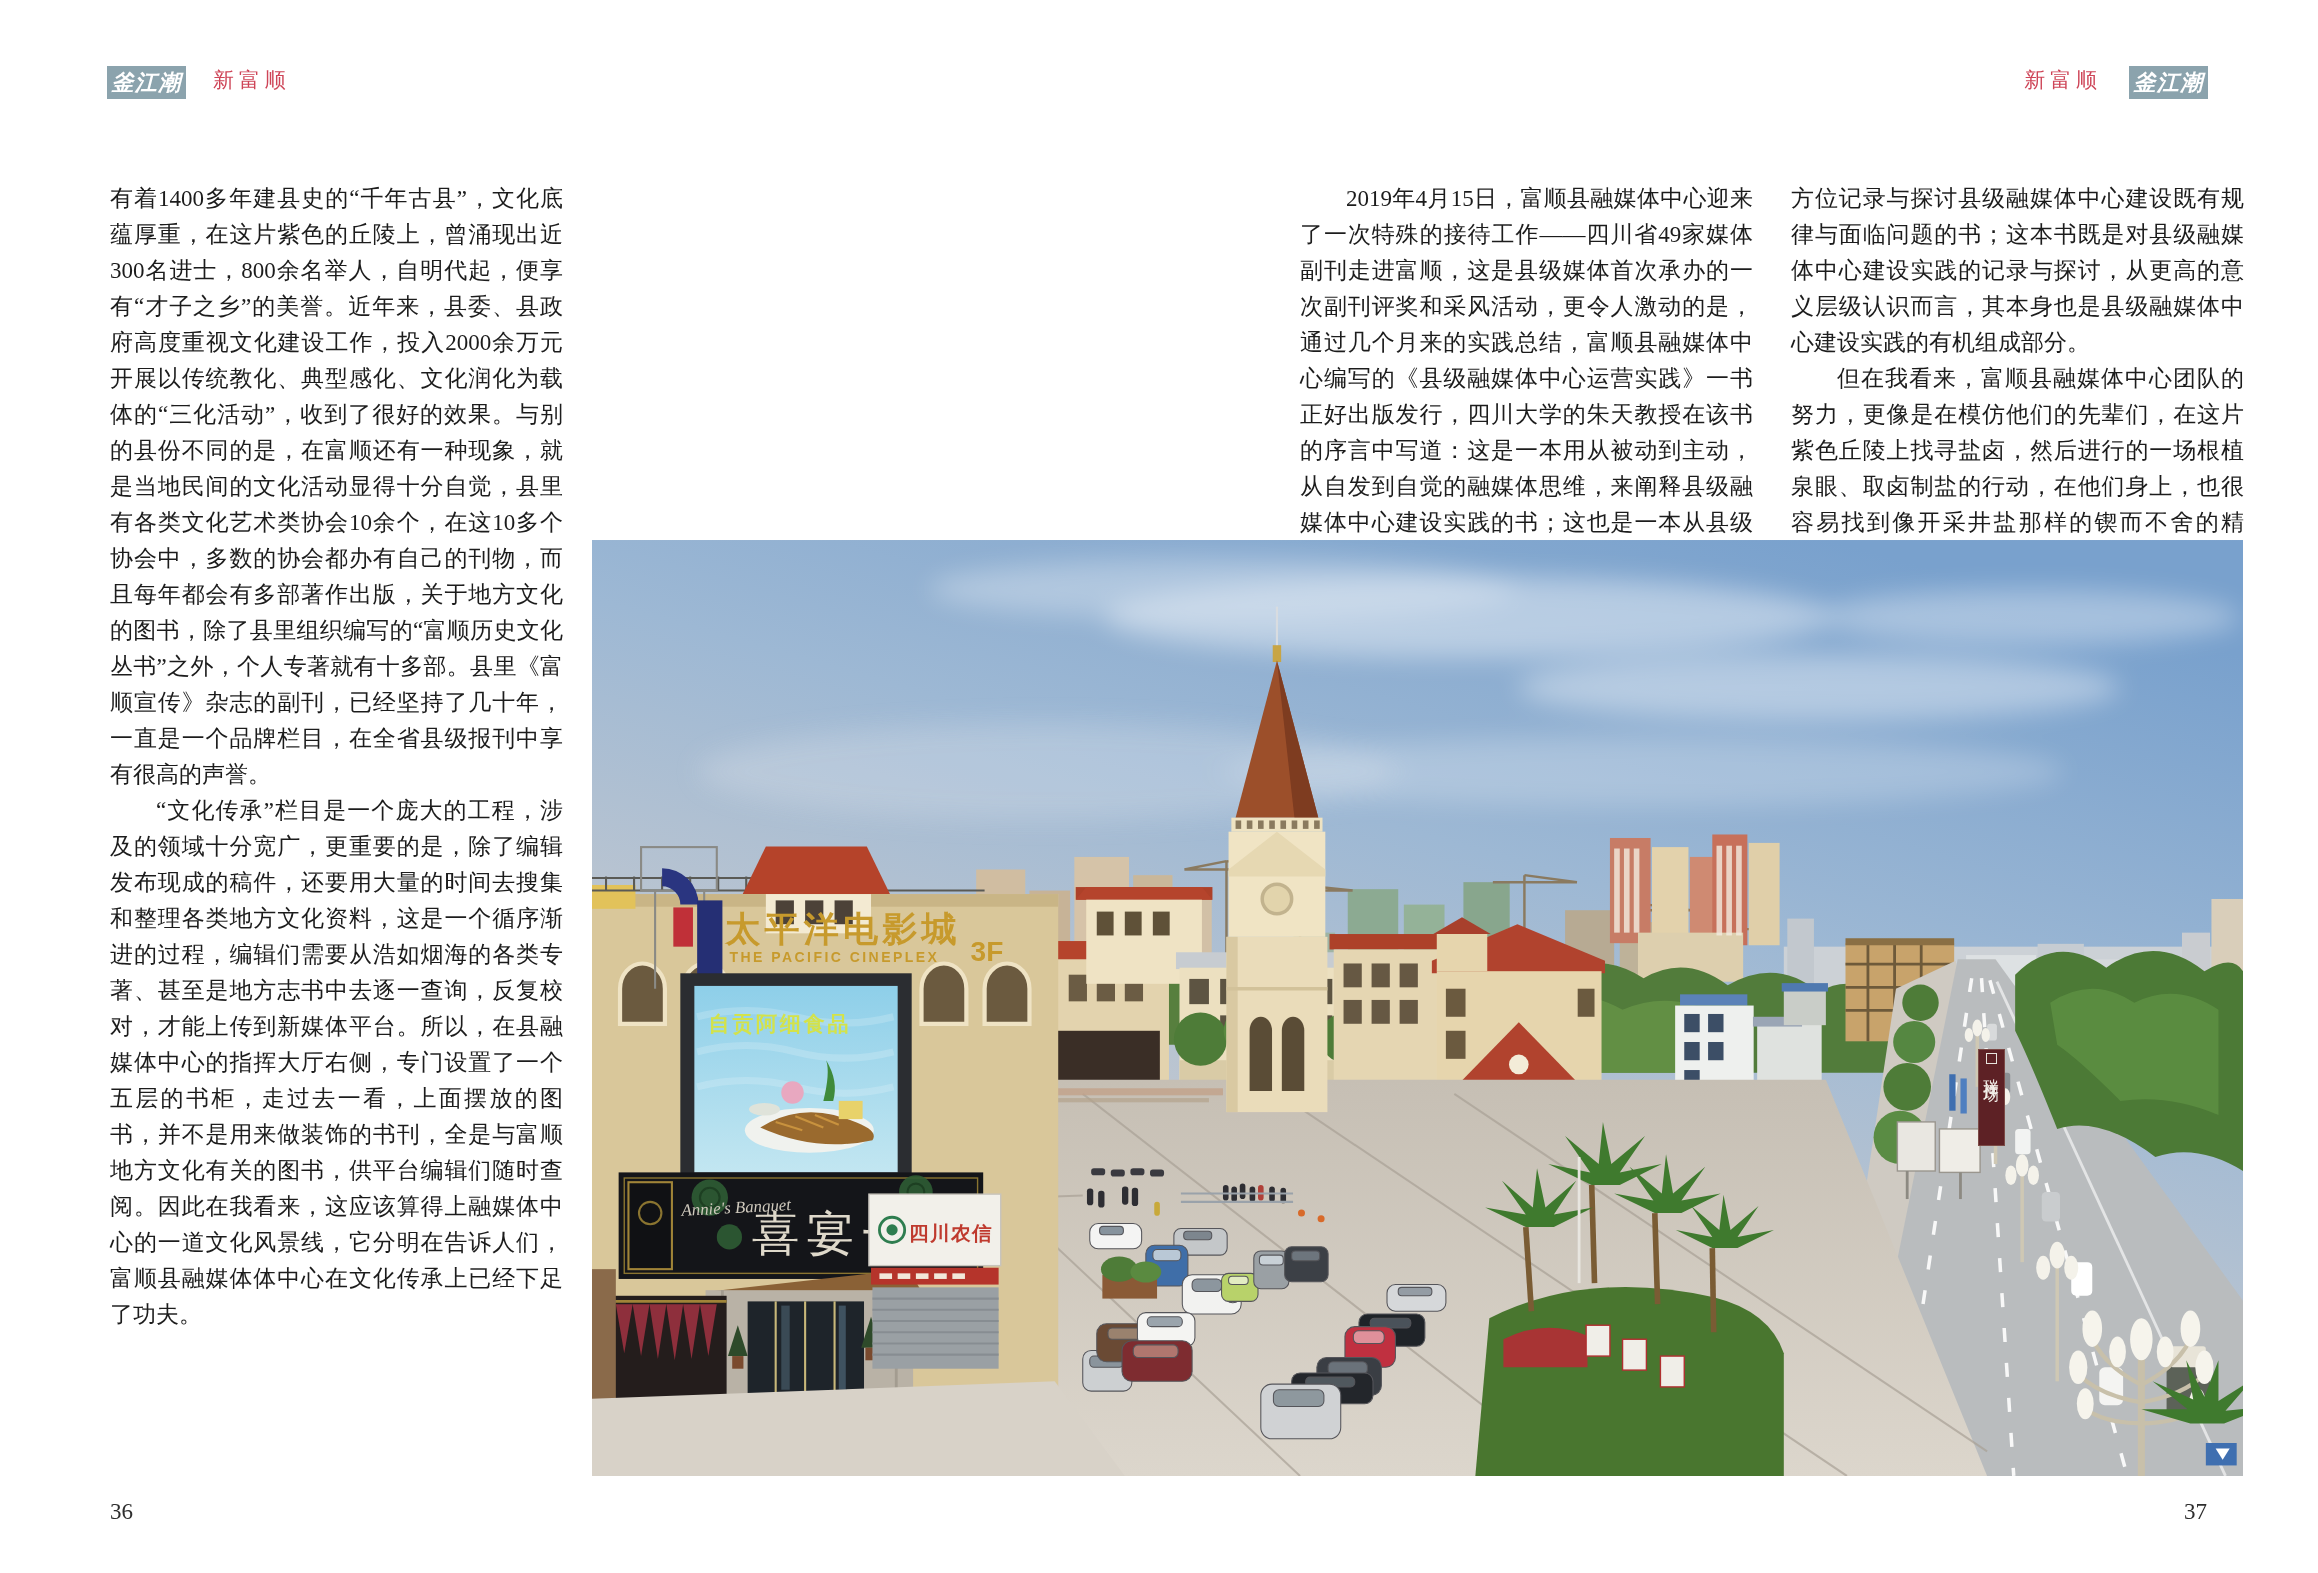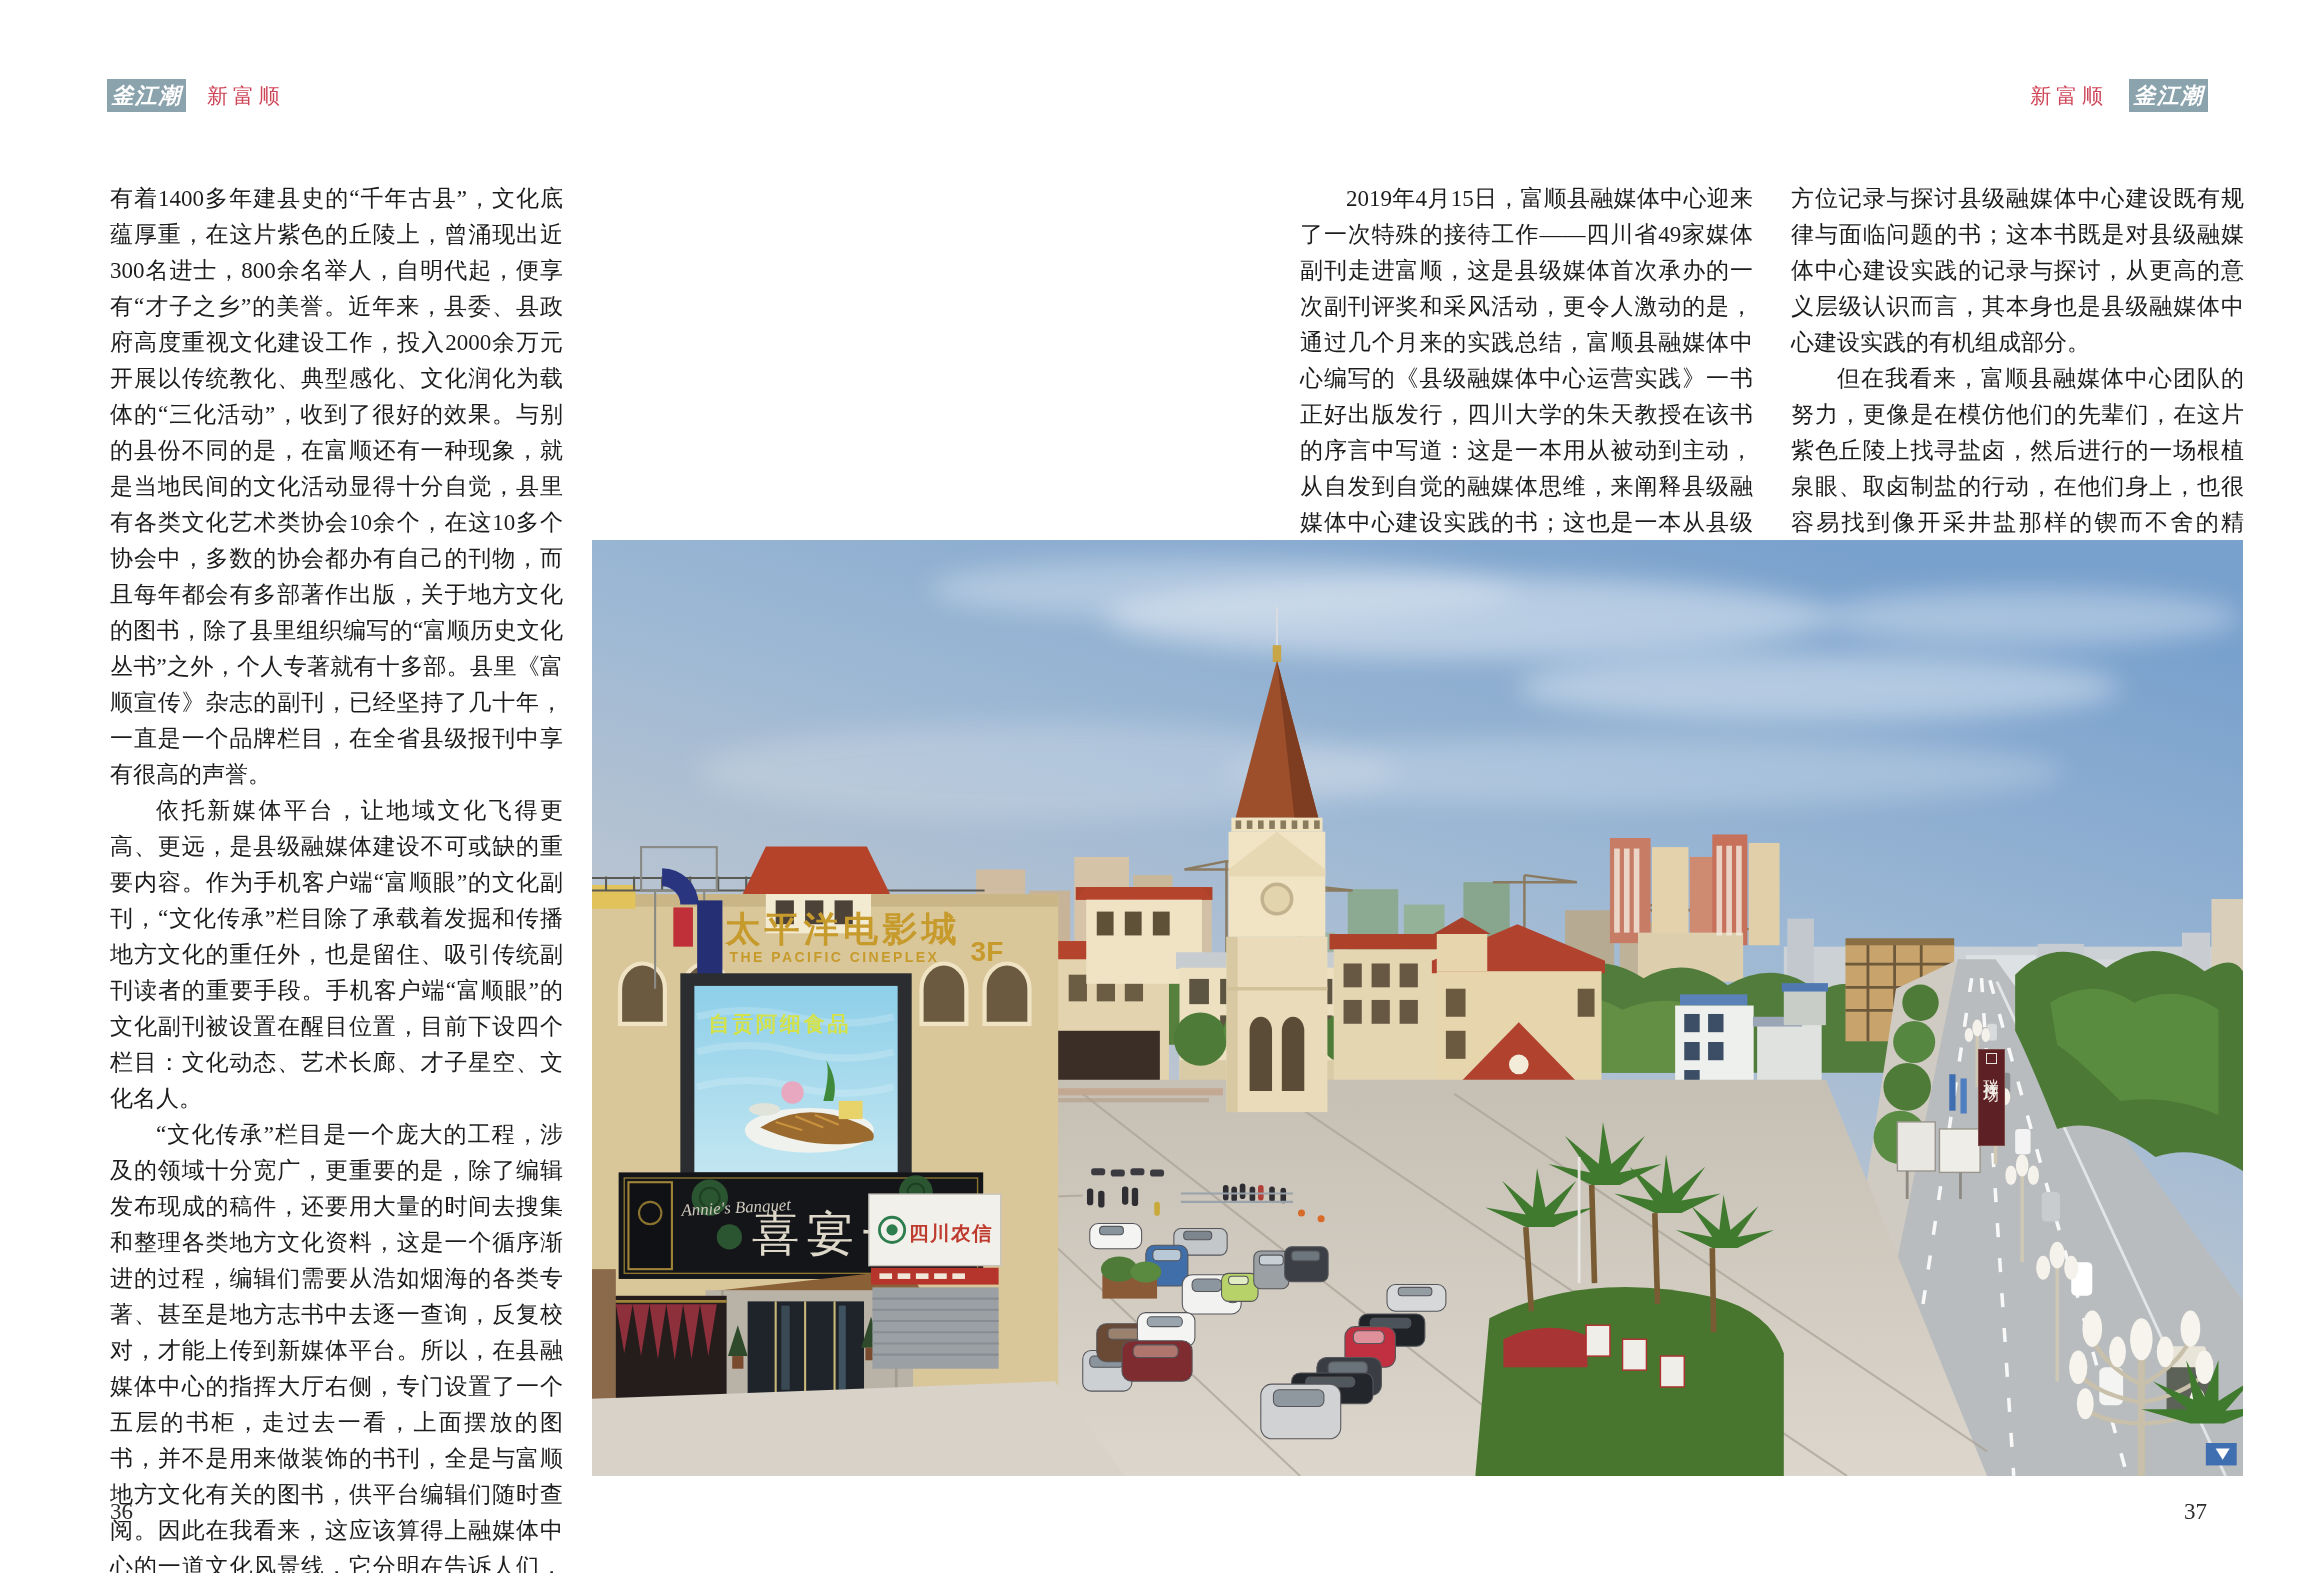--- a/index.html
+++ b/index.html
@@ -1,19 +1,19 @@
 <!DOCTYPE html>
 <html style="font-size:11.2px"><head>
 <meta charset="utf-8">
 <style>
   html,body{margin:0;padding:0;background:#ffffff;}
   .spread{position:relative;width:2319px;height:1574px;background:#ffffff;overflow:hidden;
           font-family:"Liberation Serif","DejaVu Serif",serif;}
   
-  .masthead{position:absolute;top:79px;display:flex;align-items:center;gap:21px;}
+  .masthead{position:absolute;top:66px;display:flex;gap:27px;}
   .masthead.left{left:107px;}
   .masthead.right{right:111px;flex-direction:row;}
   .mast-box{width:79px;height:33px;background:#8ba3ad;color:#ffffff;display:flex;
             align-items:center;justify-content:center;font-size:22px;font-style:italic;
             font-weight:bold;letter-spacing:1.4px;font-family:"Liberation Serif",serif;}
   .mast-section{color:#ce4457;font-size:21px;letter-spacing:4.9px;font-family:Liberation Sans, sans-serif;}
   
   .col{position:absolute;top:181px;width:453px;font-size:23px;line-height:36px;color:#1c1c1c;
        text-align:justify;text-justify:inter-ideograph;}
   .col p{margin:0;}
@@ -45,21 +45,20 @@
     <div class="mast-box">釜江潮</div>
     <div class="mast-section">新富顺</div>
   </div>
   <div class="masthead right">
     <div class="mast-section">新富顺</div>
     <div class="mast-box">釜江潮</div>
   </div>
 
   <div class="col" id="col-l1">
     <p>有着1400多年建县史的“千年古县”，文化底蕴厚重，在这片紫色的丘陵上，曾涌现出近300名进士，800余名举人，自明代起，便享有“才子之乡”的美誉。近年来，县委、县政府高度重视文化建设工作，投入2000余万元开展以传统教化、典型感化、文化润化为载体的“三化活动”，收到了很好的效果。与别的县份不同的是，在富顺还有一种现象，就是当地民间的文化活动显得十分自觉，县里有各类文化艺术类协会10余个，在这10多个协会中，多数的协会都办有自己的刊物，而且每年都会有多部著作出版，关于地方文化的图书，除了县里组织编写的“富顺历史文化丛书”之外，个人专著就有十多部。县里《富顺宣传》杂志的副刊，已经坚持了几十年，一直是一个品牌栏目，在全省县级报刊中享有很高的声誉。</p>
-    <p class="indent">依托新媒体平台，让地域文化飞得更高、更远，是县级融媒体建设不可或缺的重要内容。作为手机客户端“富顺眼”的文化副刊，“文化传承”栏目除了承载着发掘和传播地方文化的重任外，也是留住、吸引传统副刊读者的重要手段。手机客户端“富顺眼”的文化副刊被设置在醒目位置，目前下设四个栏目：文化动态、艺术长廊、才子星空、文化名人。</p>
     <p class="indent">“文化传承”栏目是一个庞大的工程，涉及的领域十分宽广，更重要的是，除了编辑发布现成的稿件，还要用大量的时间去搜集和整理各类地方文化资料，这是一个循序渐进的过程，编辑们需要从浩如烟海的各类专著、甚至是地方志书中去逐一查询，反复校对，才能上传到新媒体平台。所以，在县融媒体中心的指挥大厅右侧，专门设置了一个五层的书柜，走过去一看，上面摆放的图书，并不是用来做装饰的书刊，全是与富顺地方文化有关的图书，供平台编辑们随时查阅。因此在我看来，这应该算得上融媒体中心的一道文化风景线，它分明在告诉人们，富顺县融媒体体中心在文化传承上已经下足了功夫。</p>
 
   </div>
   <div class="col" id="col-r1">
     <p class="indent">2019年4月15日，富顺县融媒体中心迎来了一次特殊的接待工作——四川省49家媒体副刊走进富顺，这是县级媒体首次承办的一次副刊评奖和采风活动，更令人激动的是，通过几个月来的实践总结，富顺县融媒体中心编写的《县级融媒体中心运营实践》一书正好出版发行，四川大学的朱天教授在该书的序言中写道：这是一本用从被动到主动，从自发到自觉的融媒体思维，来阐释县级融媒体中心建设实践的书；这也是一本从县级融媒体中心建设实践出发，全</p>
   </div>
   <div class="col" id="col-r2">
     <p>方位记录与探讨县级融媒体中心建设既有规律与面临问题的书；这本书既是对县级融媒体中心建设实践的记录与探讨，从更高的意义层级认识而言，其本身也是县级融媒体中心建设实践的有机组成部分。</p>
     <p class="indent">但在我看来，富顺县融媒体中心团队的努力，更像是在模仿他们的先辈们，在这片紫色丘陵上找寻盐卤，然后进行的一场根植泉眼、取卤制盐的行动，在他们身上，也很容易找到像开采井盐那样的锲而不舍的精神。</p>
   </div>

